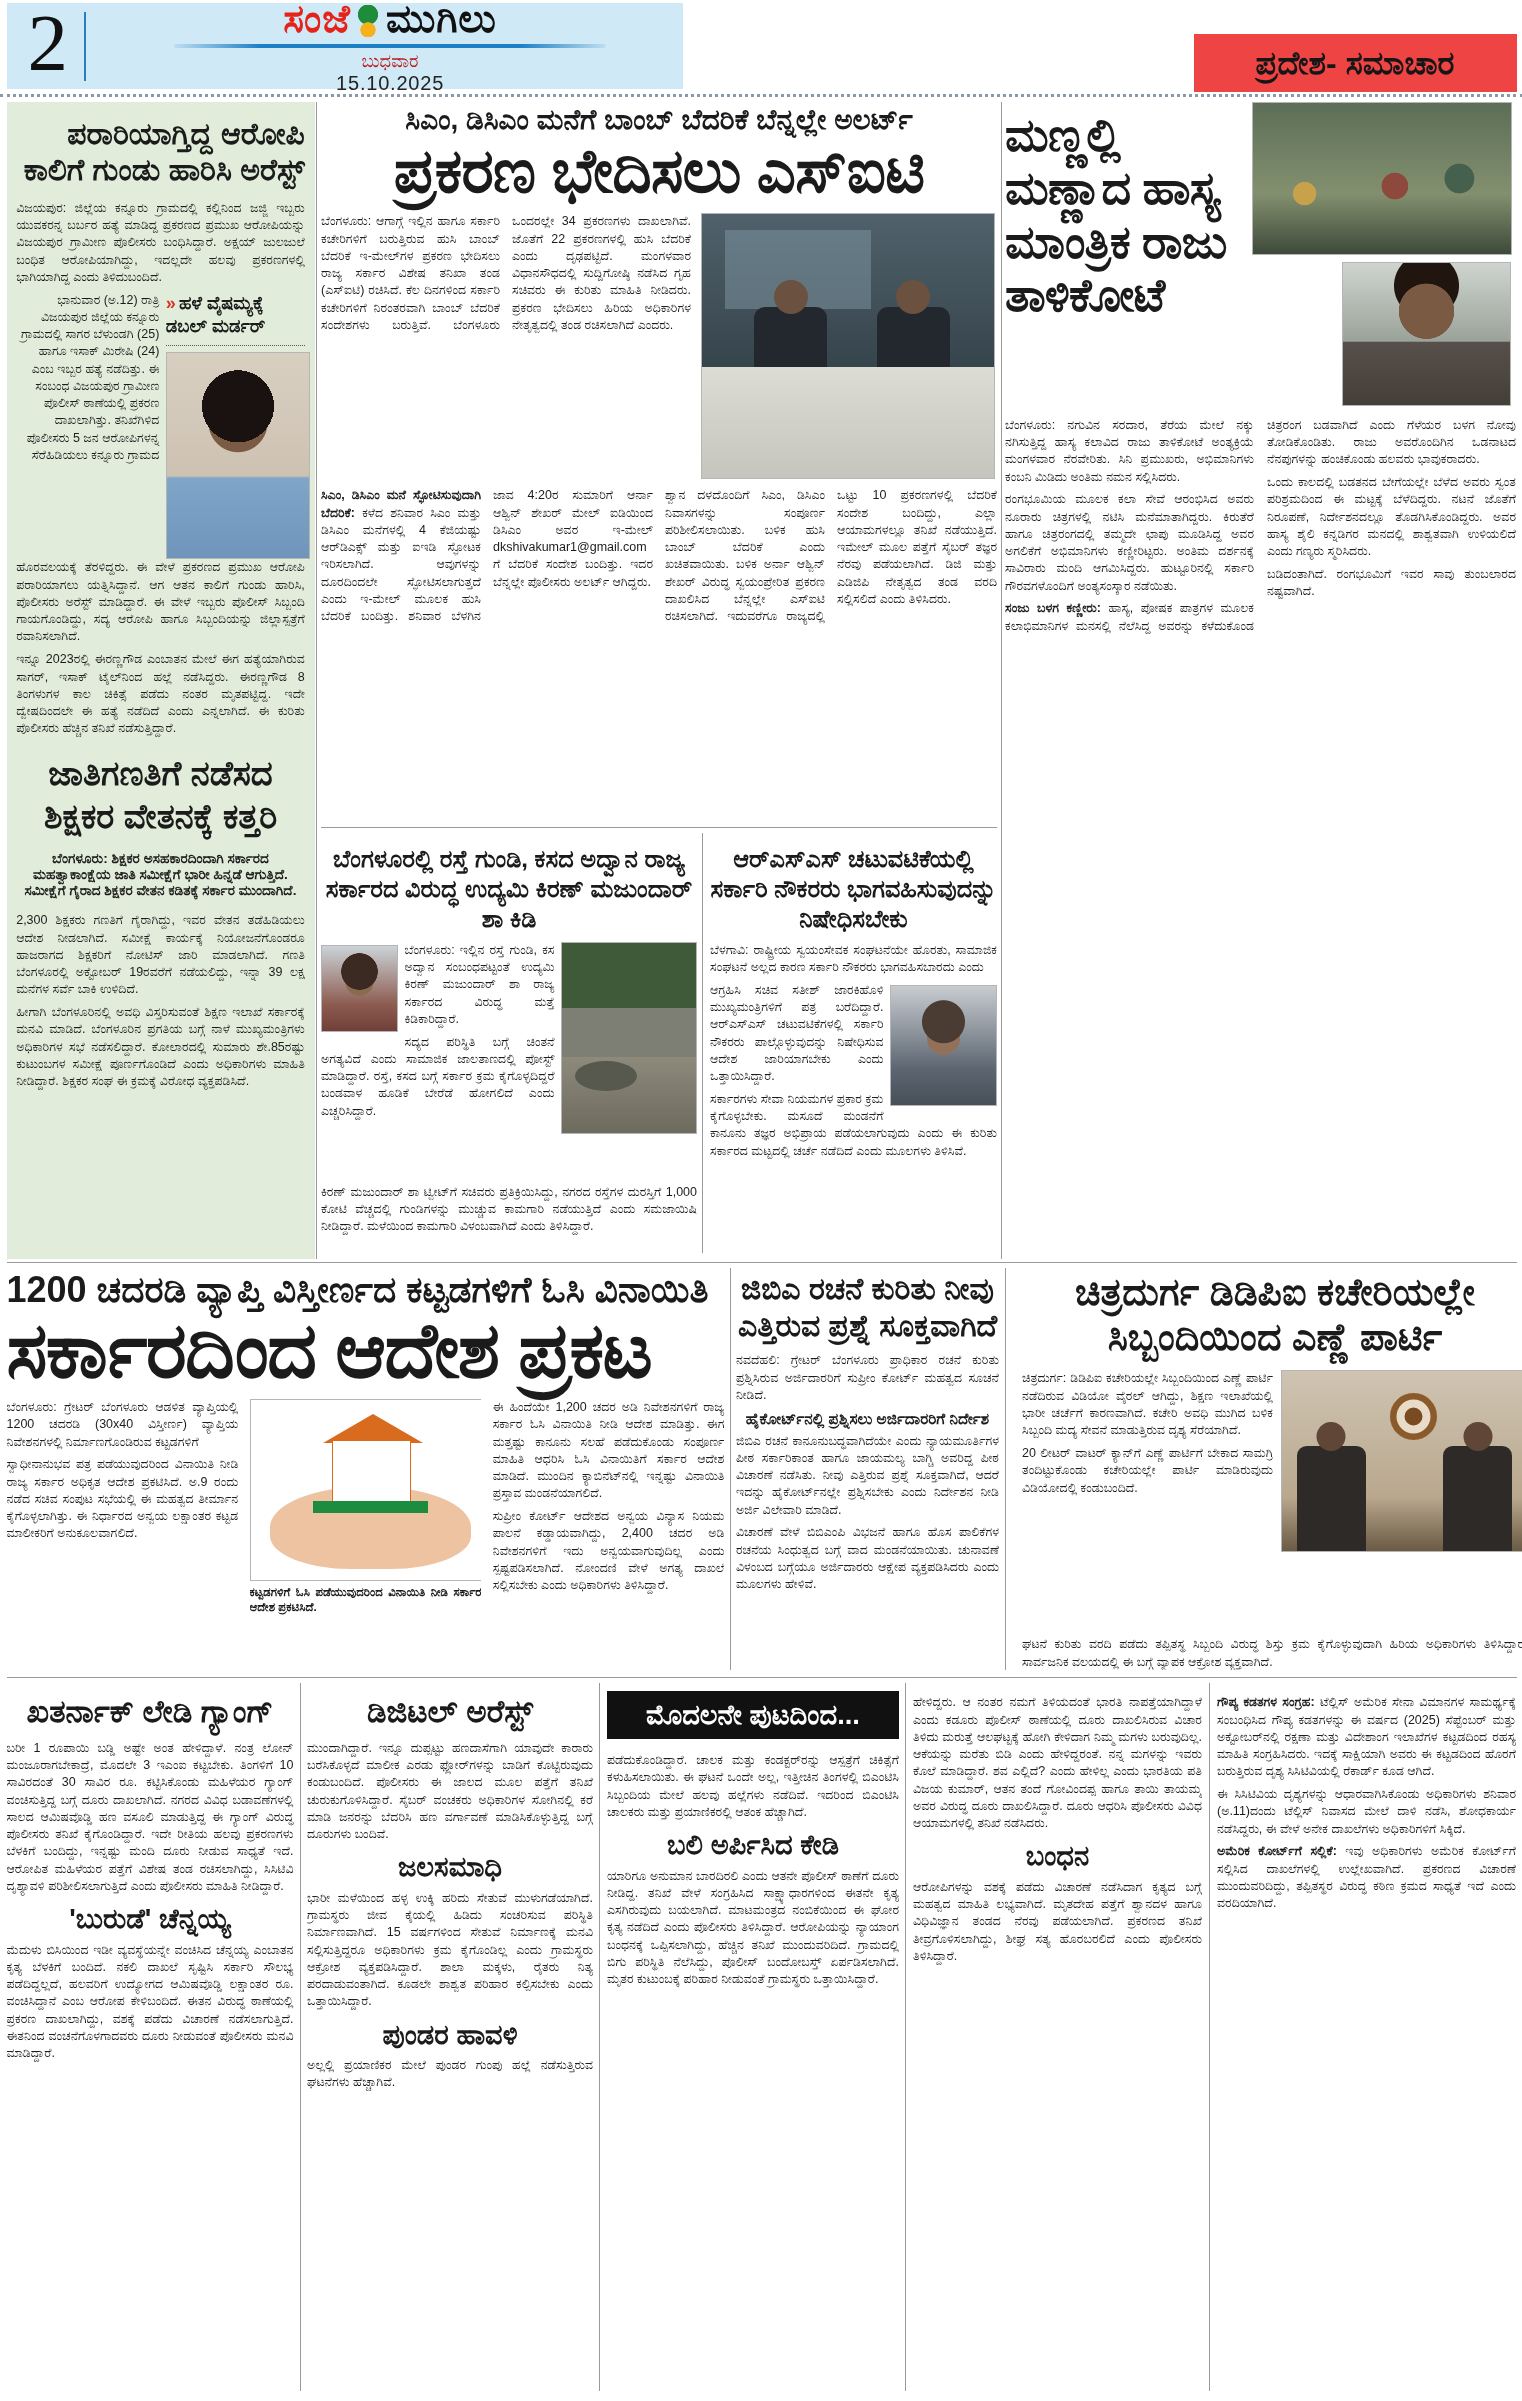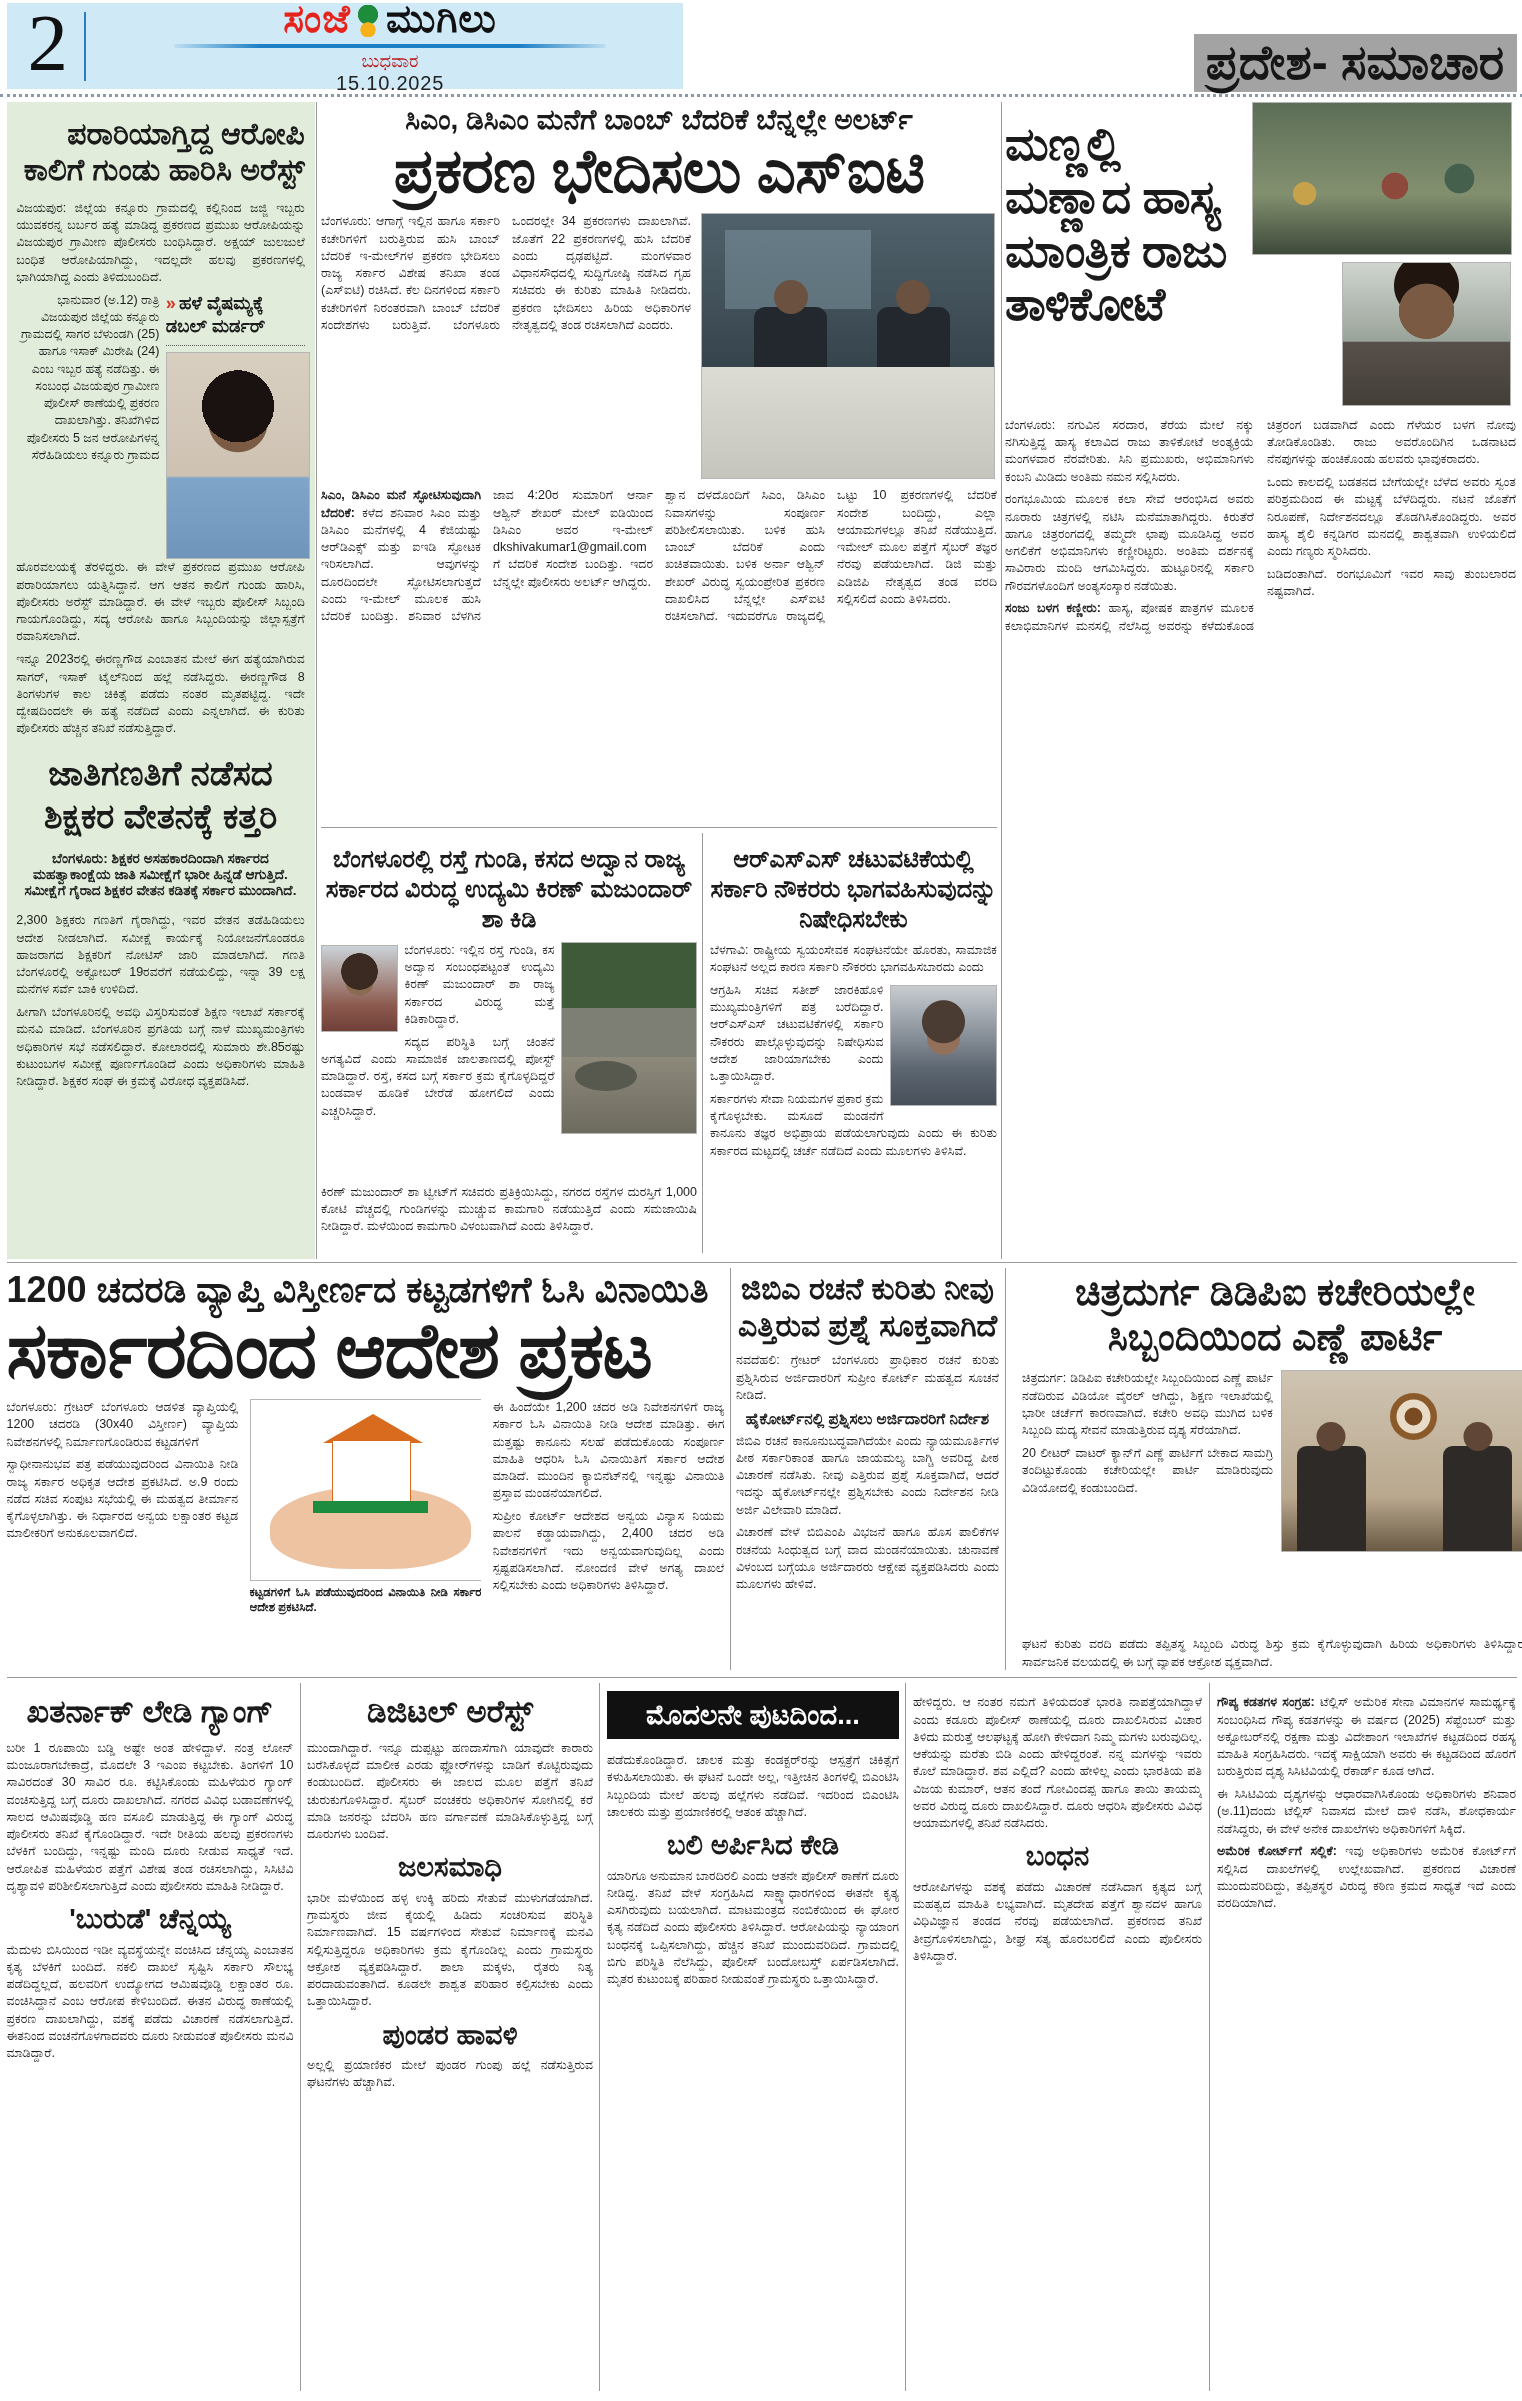--- a/index.html
+++ b/index.html
@@ -16,22 +16,22 @@
   .logo-black{color:#111;}
   .palm{display:inline-block;width:32px;height:32px;vertical-align:-4.8px;margin:0 1.6px;
         background:radial-gradient(circle at 50% 78%,#f7b219 0 7.3px,transparent 8px),
                    radial-gradient(circle at 50% 30%,#1e8c3a 0 9.7px,transparent 10.5px),
                    linear-gradient(#7a4a21,#7a4a21) 48% 40%/3.2px 18px no-repeat;
         border-radius:4.8px;}
   .logo-rule{height:4px;width:74%;margin:2.4px auto 3.2px;border-radius:2.4px;
         background:linear-gradient(90deg,rgba(29,127,196,.1),#1d7fc4 20%,#1d7fc4 80%,rgba(29,127,196,.1));}
   .mast-day{font-size:18px;color:#b91c1c;}
   .mast-date{font-size:20px;color:#222;letter-spacing:0.8px;}
-  .section-label{right:6.5px;top:34px;width:323px;height:58px;background:#a3a3a3;
-        font-size:48px;font-weight:bold;text-align:center;line-height:58px;color:#161616;}
+  .section-label{right:6.5px;top:34px;width:323px;height:58px;background:#ef4444;
+        font-size:32px;font-weight:bold;text-align:center;line-height:58px;color:#161616;}
   .dotrule{left:0;top:94px;width:1523px;border-top:3.2px dotted #8b9aaa;}
   .vrule{background:#9a9a9a;width:0.8px;}
   .hrule{background:#9a9a9a;height:0.8px;}
   
   p.body{font-size:12.5px;line-height:1.38;margin:0 0 5.6px;text-align:justify;color:#1c1c1c;}
   .runin{font-weight:bold;}
   .crop{overflow:hidden;}
   
   .colA{left:6.5px;top:102px;width:308px;height:1157px;background:#e1edda;box-sizing:border-box;padding:11.3px 9.7px 8px;}
   .a1-head{font-size:30px;font-weight:800;line-height:1.2;text-align:right;margin:3.2px 0 11.3px;}
@@ -51,21 +51,21 @@
   .b-bottom{column-count:4;column-gap:12px;height:382px;margin-top:6.5px;}
   .b-lower{position:absolute;top:725px;left:0;width:676px;}
   .b2{position:absolute;left:0;top:0;width:376px;}
   .b3{position:absolute;left:389px;top:0;width:287px;}
   .b23-head{font-size:24px;font-weight:800;line-height:1.25;text-align:center;margin:16px 0 8px;}
   .b2-flex{display:flex;gap:6.5px;}
   .b2-text{flex:1;height:242px;}
   
   .colC{left:1005px;top:102px;width:511px;height:1157px;}
   .c-top{display:flex;gap:8px;}
-  .c-head{width:239px;font-size:46px;font-weight:900;line-height:1.16;letter-spacing:-0.8px;margin-top:16px;}
+  .c-head{width:239px;font-size:46px;font-weight:900;line-height:1.16;letter-spacing:-0.8px;margin-top:7px;}
   .c-photos{width:260px;}
   .c-body{column-count:2;column-gap:13px;height:831px;margin-top:11.3px;}
   
   .d1{left:6.5px;top:1268px;width:718px;height:402px;}
   .d1-kicker{font-size:36px;font-weight:700;line-height:1.1;margin:1.6px 0 1.6px;}
   .d1-head{font-size:77px;font-weight:900;letter-spacing:-1.6px;line-height:1.02;margin:0 0 9.7px;}
   .d1-body{display:flex;gap:11.3px;}
   .d1c{width:232px;height:266px;}
   .caption{font-size:11.7px;font-weight:bold;line-height:1.3;text-align:justify;margin-top:3.2px;}
   .d2{left:736px;top:1268px;width:263px;height:402px;}

